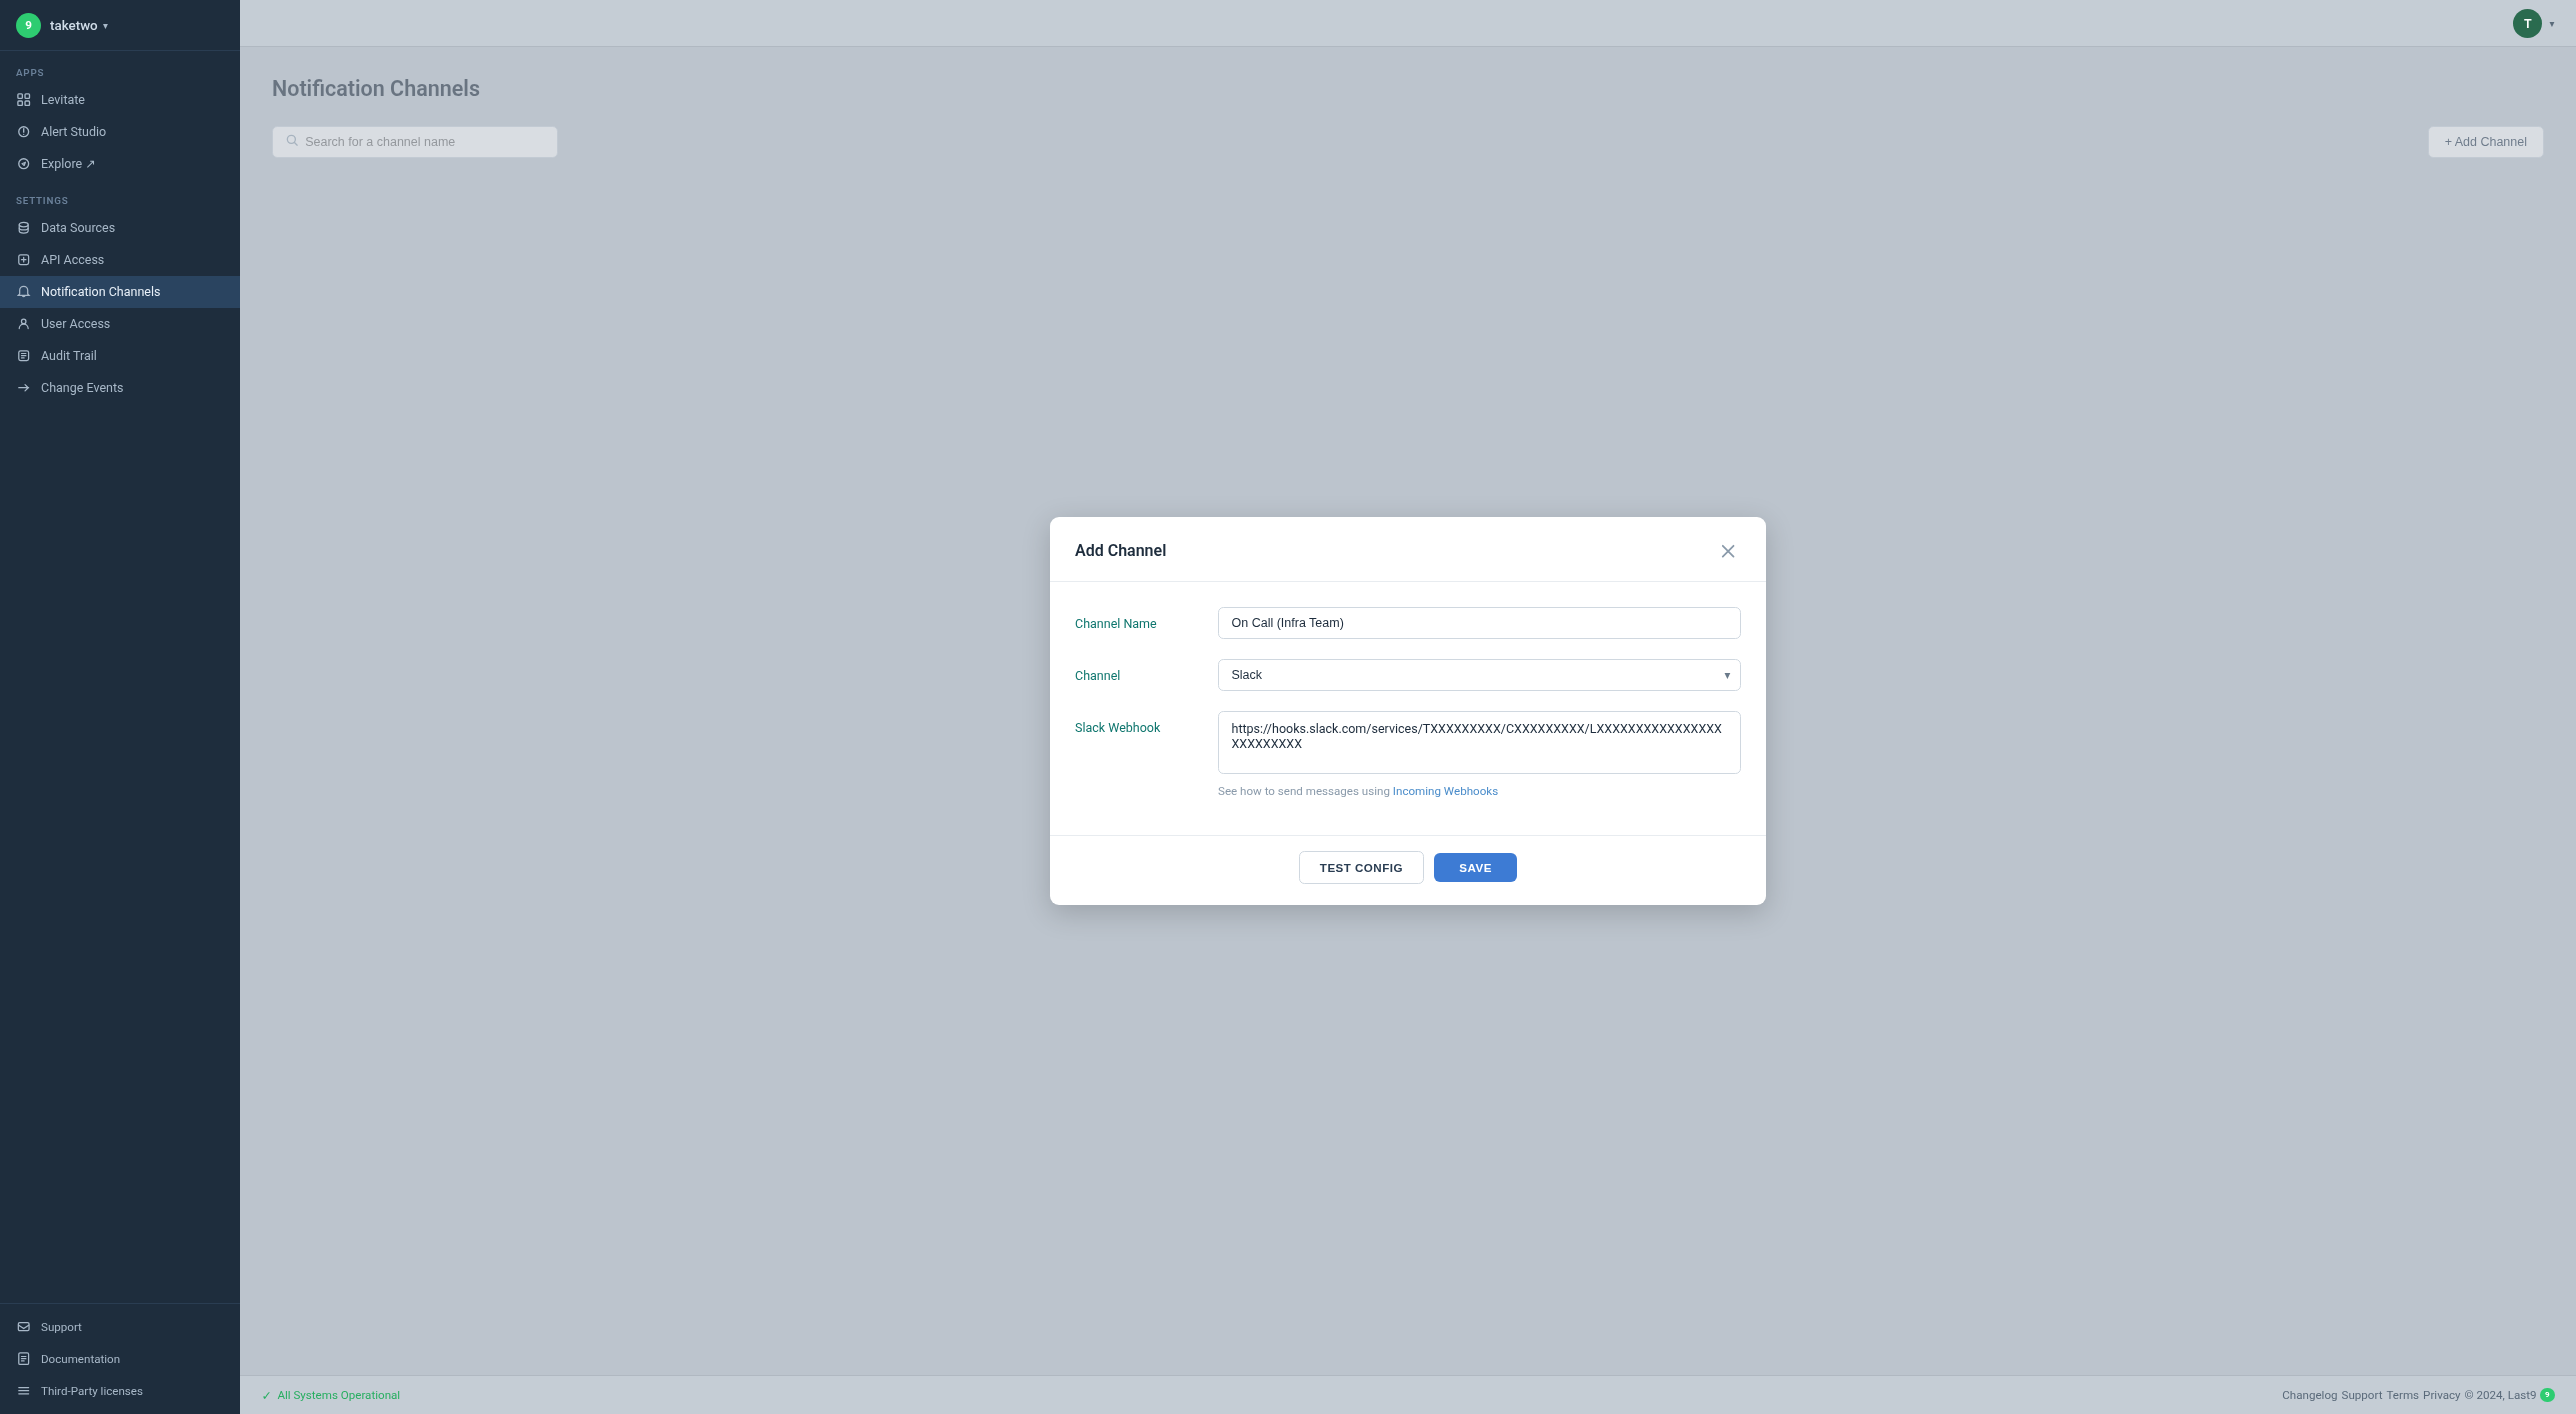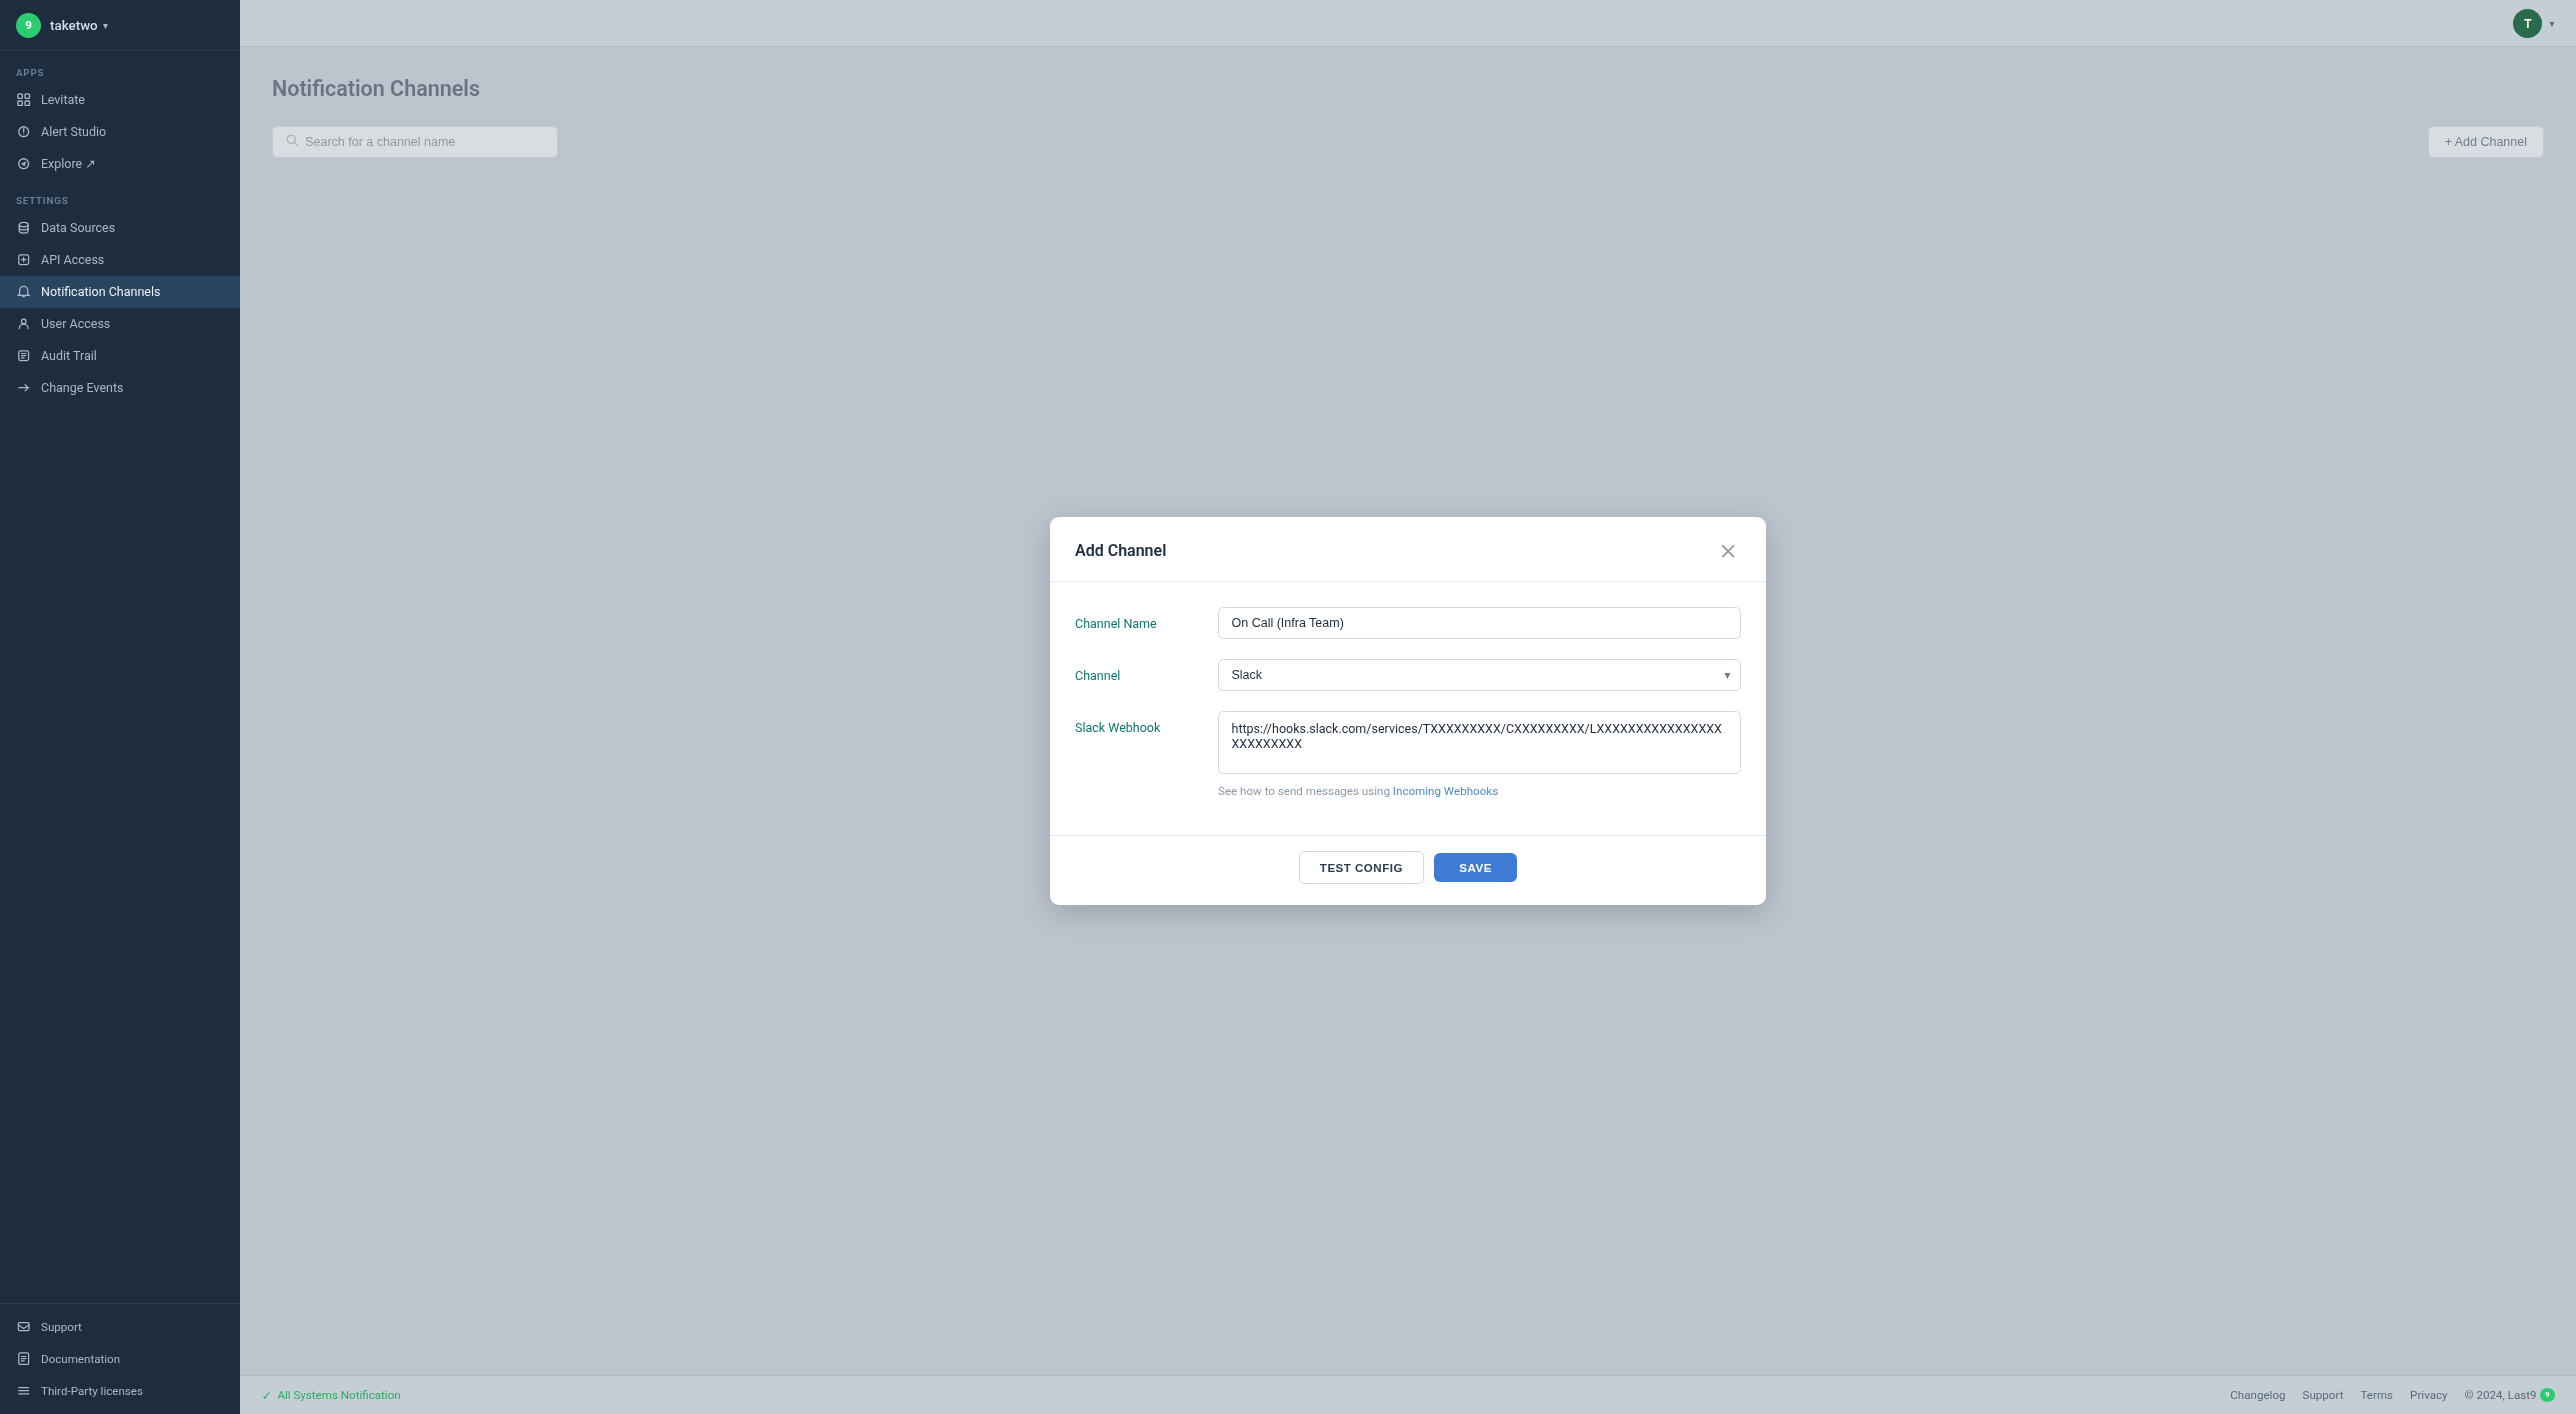--- a/index.html
+++ b/index.html
@@ -329,21 +329,21 @@
       color: #27ae60;
       font-size: 11.6px;
     }
     .footer-status-dot {
       color: #27ae60;
       font-size: 12.5px;
     }
     .footer-links {
       display: flex;
       align-items: center;
-      gap: 17px;
+      gap: 4px;
       font-size: 11.6px;
       color: #5a6a7a;
     }
     .footer-links a {
       color: #5a6a7a;
       text-decoration: none;
     }
     .footer-logo {
       display: flex;
       align-items: flex-start;
@@ -573,21 +573,21 @@
             <span>SAVE</span>
           </button>
         </div>
       </div>
     </div>
   </div>
 
   <div class="footer">
     <div class="footer-status">
       <span class="footer-status-dot">✓</span>
-      <span>All Systems Notification</span>
+      <span>All Systems Operational</span>
     </div>
     <div class="footer-links">
       <a href="#">Changelog</a>
       <a href="#">Support</a>
       <a href="#">Terms</a>
       <a href="#">Privacy</a>
       <div class="footer-logo">
         <span>© 2024, Last9</span>
         <span class="footer-logo-dot">9</span>
       </div>

